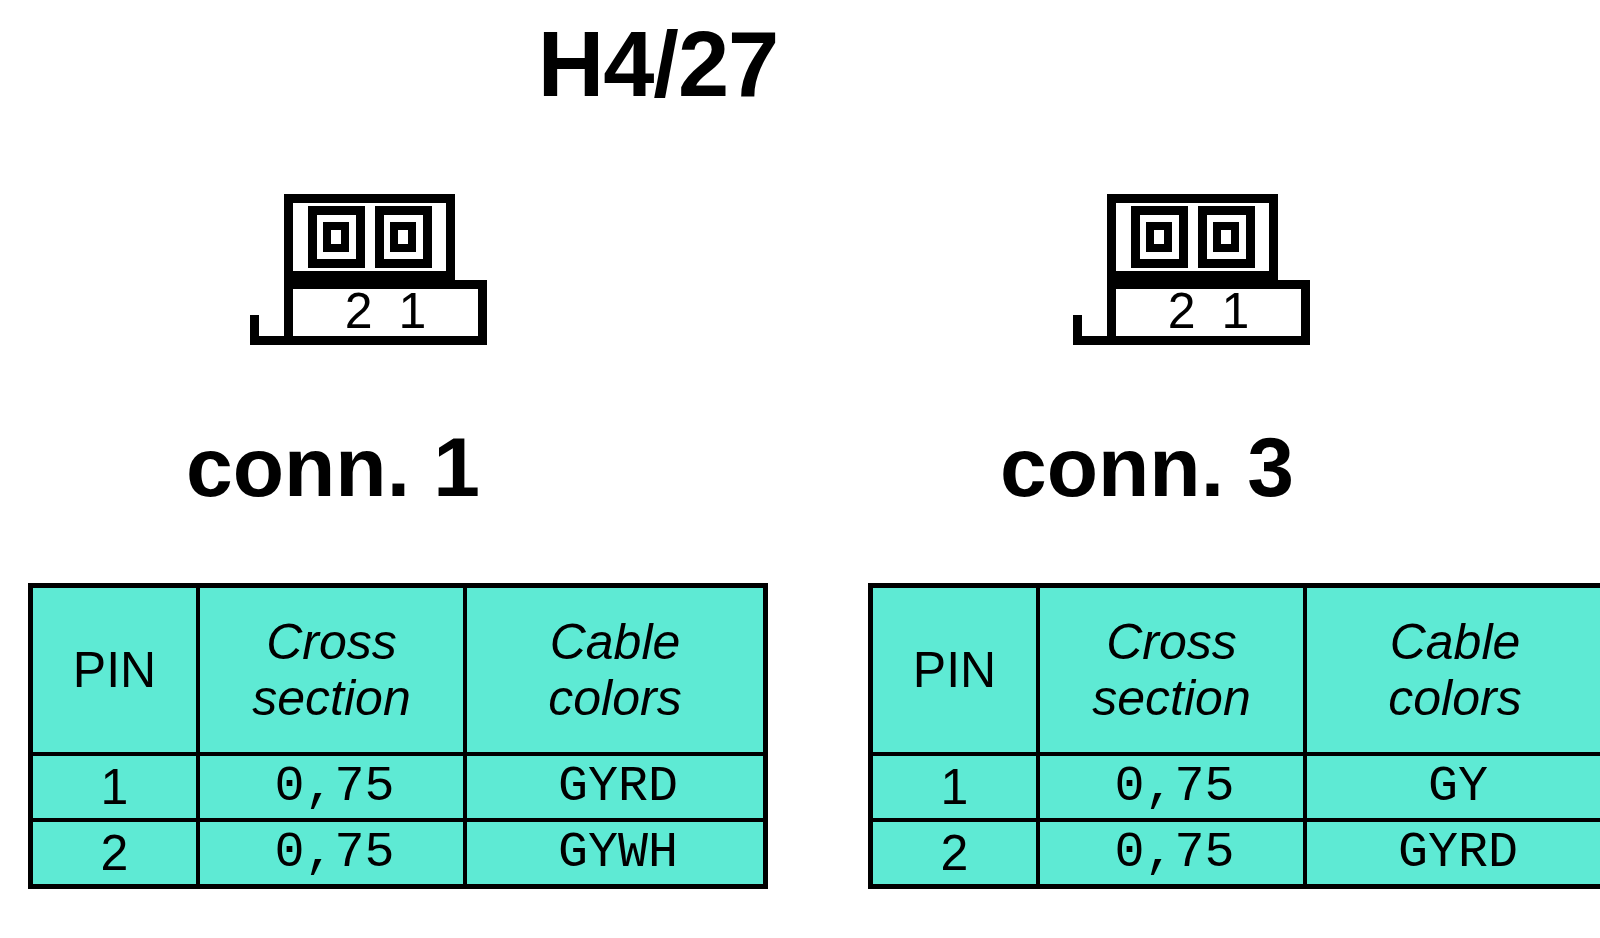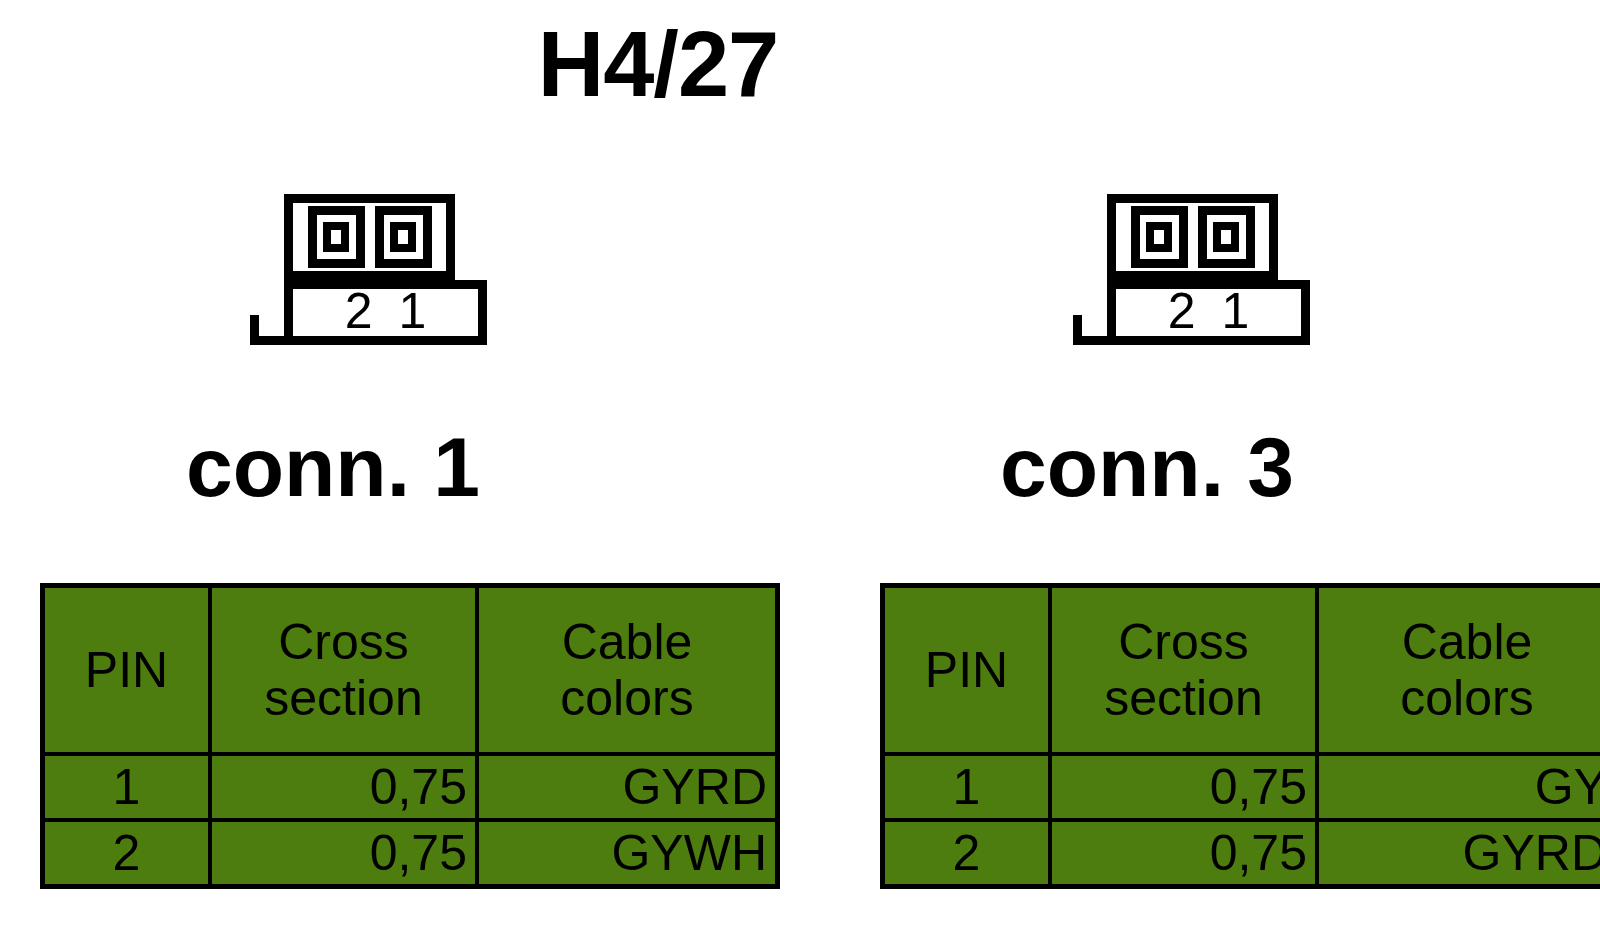--- a/index.html
+++ b/index.html
@@ -113,24 +113,23 @@
     line-height: 1;
     white-space: nowrap;
   }
   .caption-left  { left: 174px; margin-left: 12px; }
   .caption-right { left: 1000px; }
 
   
   .pin-table {
     position: absolute;
     border-collapse: collapse;
-    background: #4d7c0f;
+    background: #5eead4;
     border: 5px solid #000;
     table-layout: fixed;
-    margin-left: 12px;
   }
   .table-left  { left: 28px;  top: 583px; width: 680px; }
   .table-right { left: 868px; top: 583px; width: 694px; }
 
   .pin-table td,
   .pin-table th {
     border: 4px solid #000;
     font-size: 50px;
     font-weight: normal;
     line-height: 1.12;
@@ -142,24 +141,25 @@
     text-align: center;
   }
   .pin-table tbody td {
     height: 58px;
   }
   .col-pin     { width: 147px; text-align: center; }
   .col-section { width: 247px; }
   .col-colors  { width: 280px; }
   .pin-table tbody .col-section,
   .pin-table tbody .col-colors {
-    text-align: right;
+    text-align: center;
     padding-left: 14px;
-  }
-  .hdr-stack { display: block; }
+    font-family: Liberation Mono, monospace;
+  }
+  .hdr-stack { display: block; font-style: italic; }
 </style>
 </head>
 <body>
 
 <div id="page-title">H4/27</div>
 
 <div class="connector conn-left">
   <div class="conn-upper">
     <div class="pin-socket">
       <div class="pin-socket-inner"></div>

